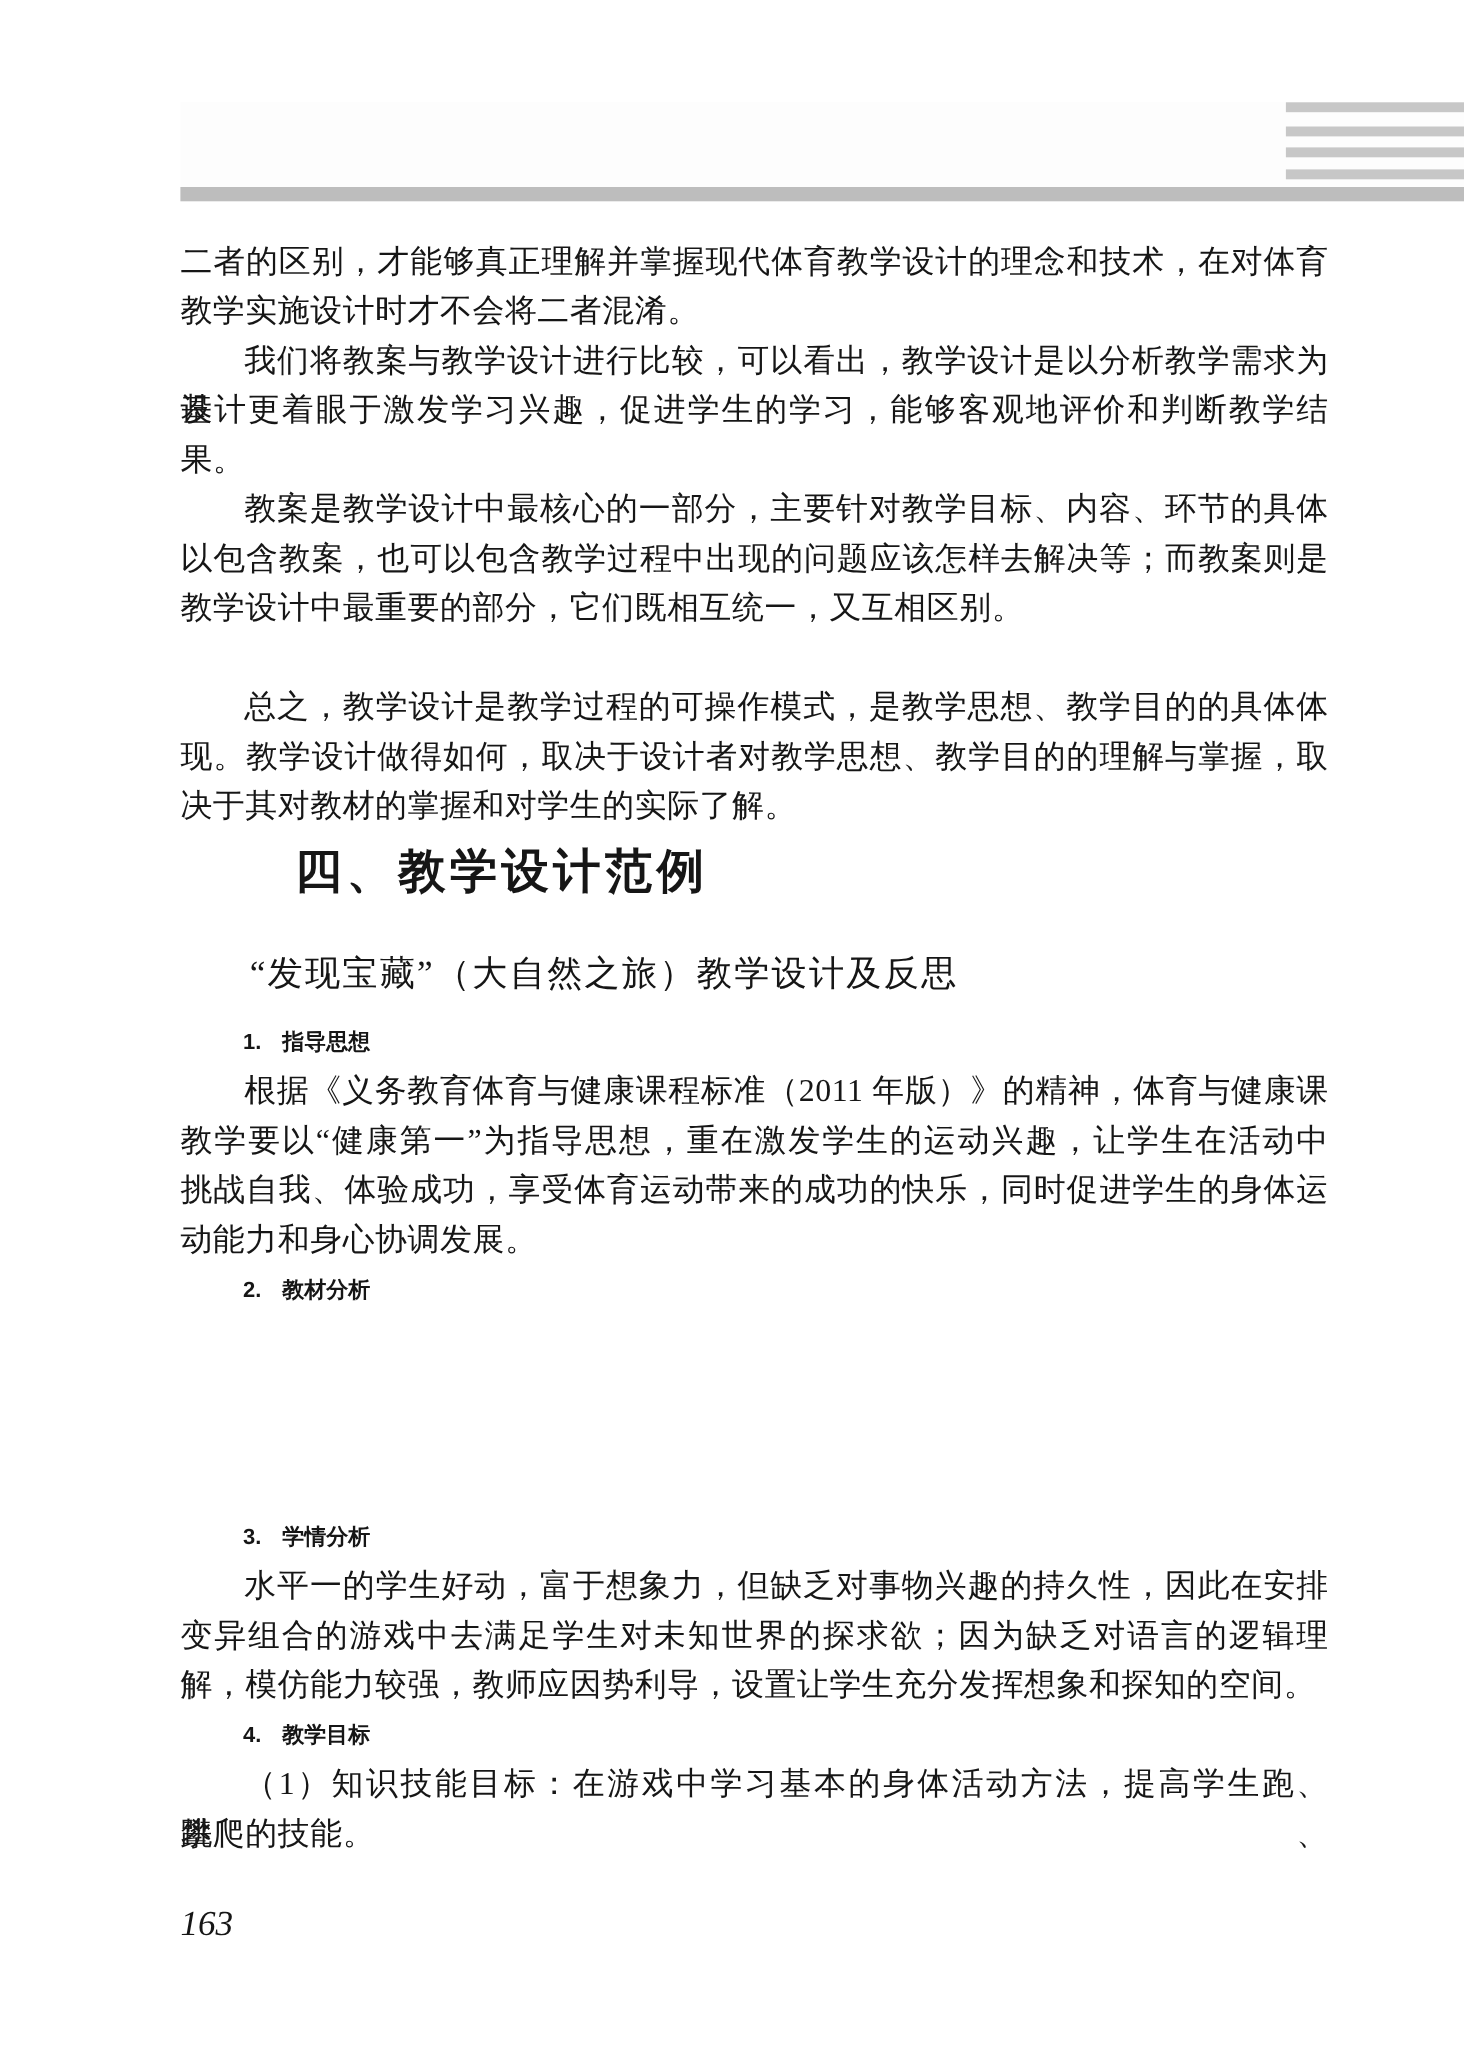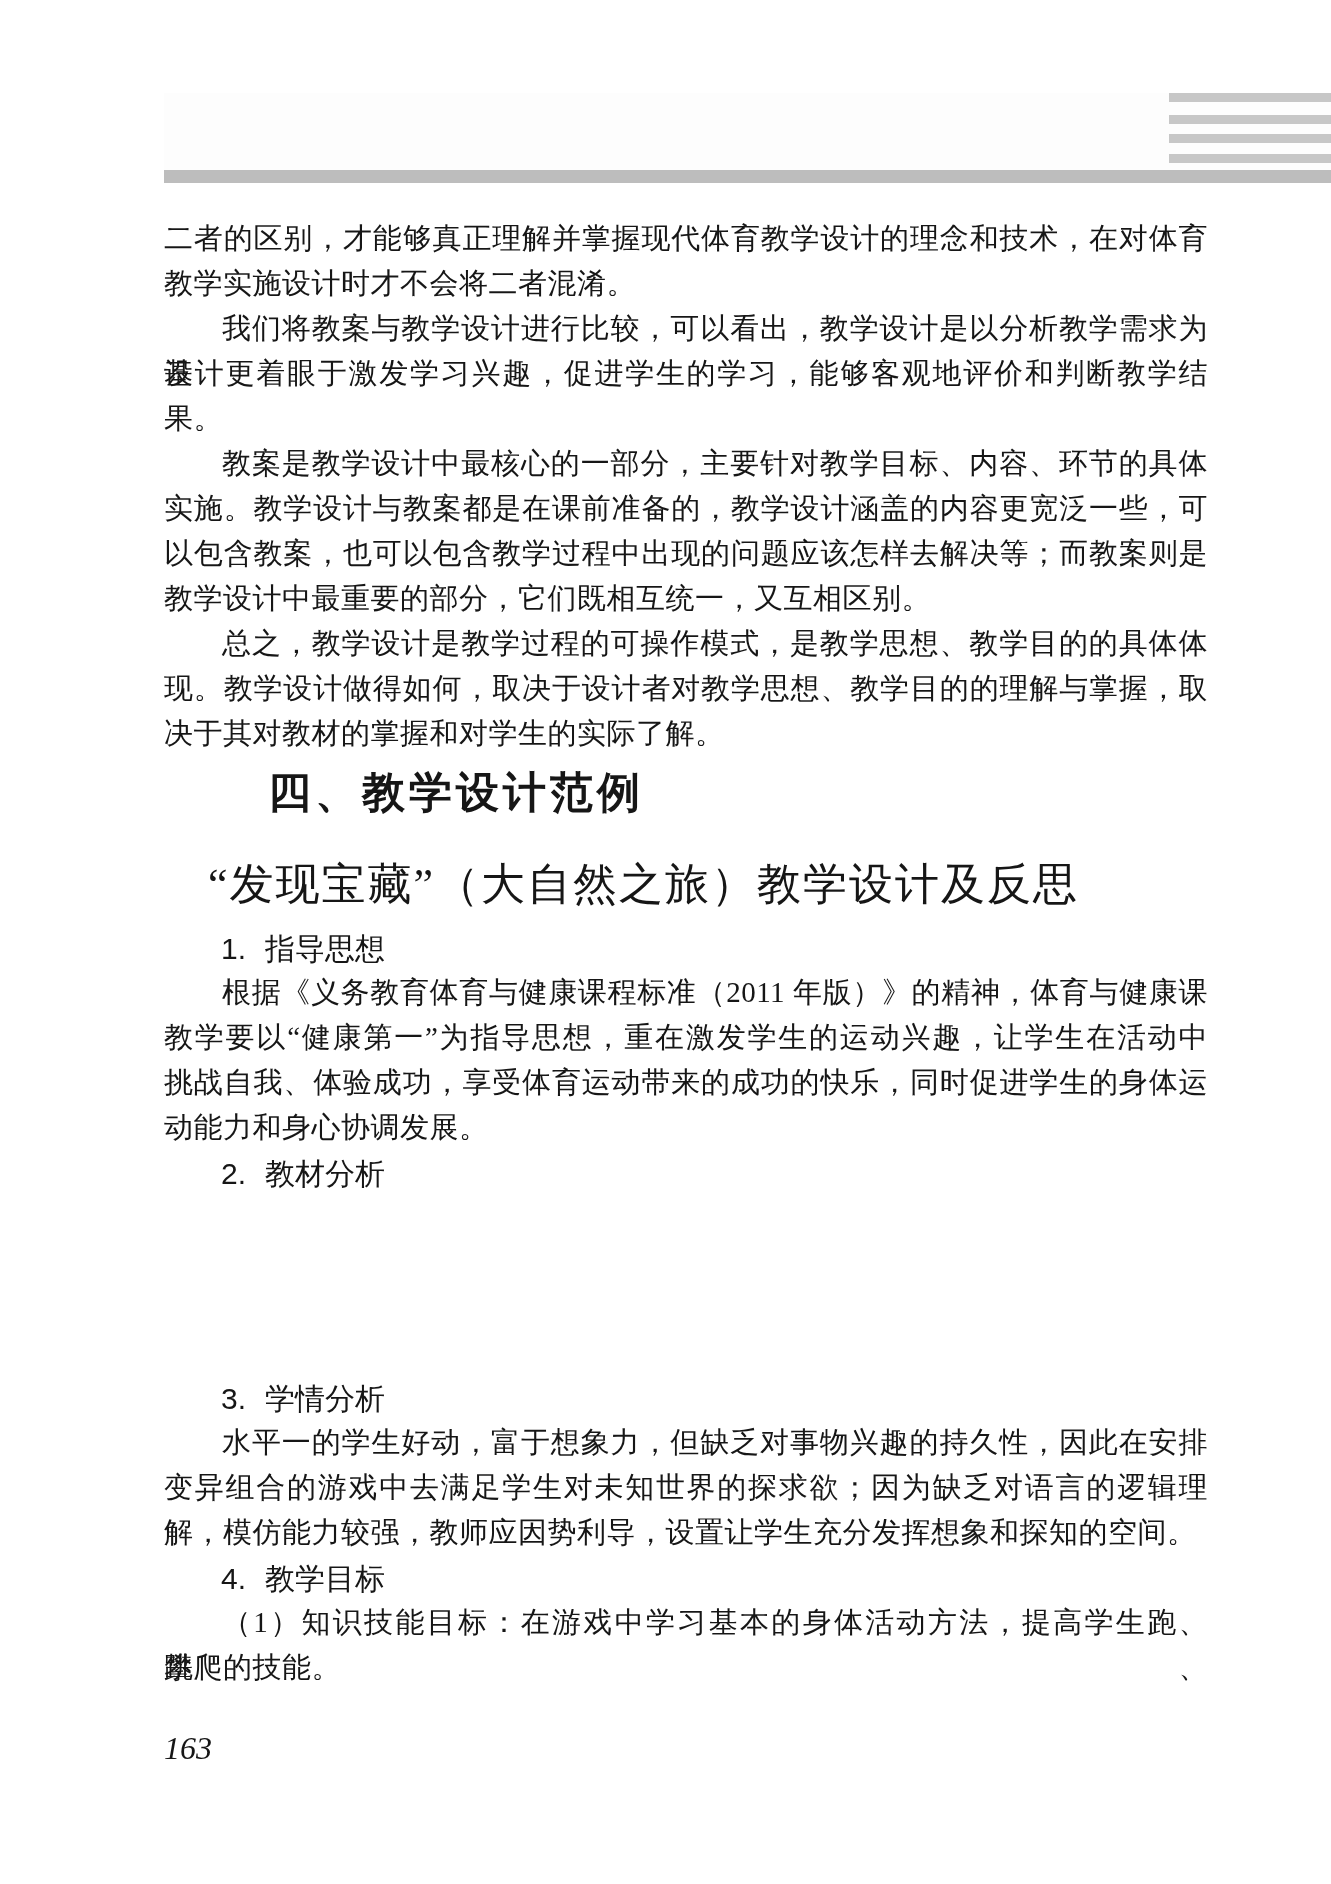--- a/index.html
+++ b/index.html
@@ -26,28 +26,28 @@
   .line.para-end{text-align-last:left;}
 
   .cal-heading{
     left:220px;width:988px;
     font-size:43px;line-height:46px;font-weight:bold;
     letter-spacing:4px;
     font-family:"Liberation Serif","DejaVu Serif",serif;
     margin-left:48px;
   }
   .subtitle{
-    left:208px;width:991px;
-    font-size:44px;line-height:45px;font-weight:400;
+    left:227px;width:991px;
+    font-size:32px;line-height:45px;font-weight:400;
     letter-spacing:2px;
   }
   .sec-head{
     padding-left:57px;
     font-family:"Liberation Sans","DejaVu Sans",sans-serif;
-    font-weight:normal;font-size:30px;line-height:45px;
+    font-weight:bold;font-size:20px;line-height:45px;
   }
   .sec-head .sec-title{margin-left:19px;}
   .page-num{
     left:164px;top:1730px;width:1004px;
     text-align:left;font-style:italic;font-size:32px;line-height:36px;
     font-family:"Liberation Serif","DejaVu Serif",serif;
   }
 </style>
 </head>
 <body>
@@ -64,21 +64,20 @@
   <div class="block" style="top:216px">
       <div class="line">二者的区别，才能够真正理解并掌握现代体育教学设计的理念和技术，在对体育</div>
       <div class="line para-end">教学实施设计时才不会将二者混淆。</div>
     </div>
   <div class="block" style="top:306px">
       <div class="line indent">我们将教案与教学设计进行比较，可以看出，教学设计是以分析教学需求为基</div>
       <div class="line para-end">设计更着眼于激发学习兴趣，促进学生的学习，能够客观地评价和判断教学结果。</div>
     </div>
   <div class="block" style="top:441px">
       <div class="line indent">教案是教学设计中最核心的一部分，主要针对教学目标、内容、环节的具体</div>
-      <div class="line">实施。教学设计与教案都是在课前准备的，教学设计涵盖的内容更宽泛一些，可</div>
       <div class="line">以包含教案，也可以包含教学过程中出现的问题应该怎样去解决等；而教案则是</div>
       <div class="line para-end">教学设计中最重要的部分，它们既相互统一，又互相区别。</div>
     </div>
   <div class="block" style="top:621px">
       <div class="line indent">总之，教学设计是教学过程的可操作模式，是教学思想、教学目的的具体体</div>
       <div class="line">现。教学设计做得如何，取决于设计者对教学思想、教学目的的理解与掌握，取</div>
       <div class="line para-end">决于其对教材的掌握和对学生的实际了解。</div>
     </div>
 
   <div class="block cal-heading" style="top:770px">四、教学设计范例</div>

